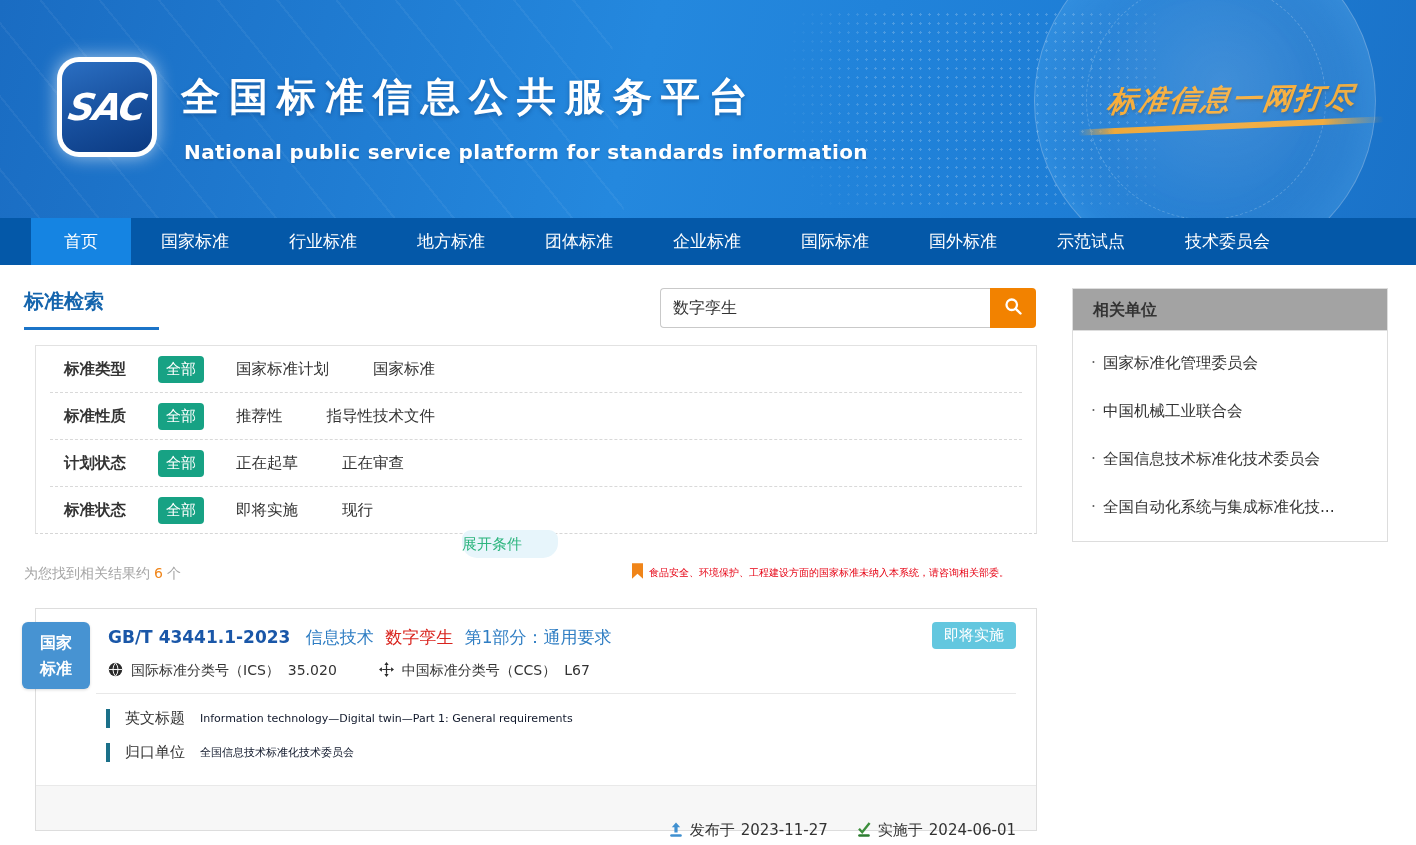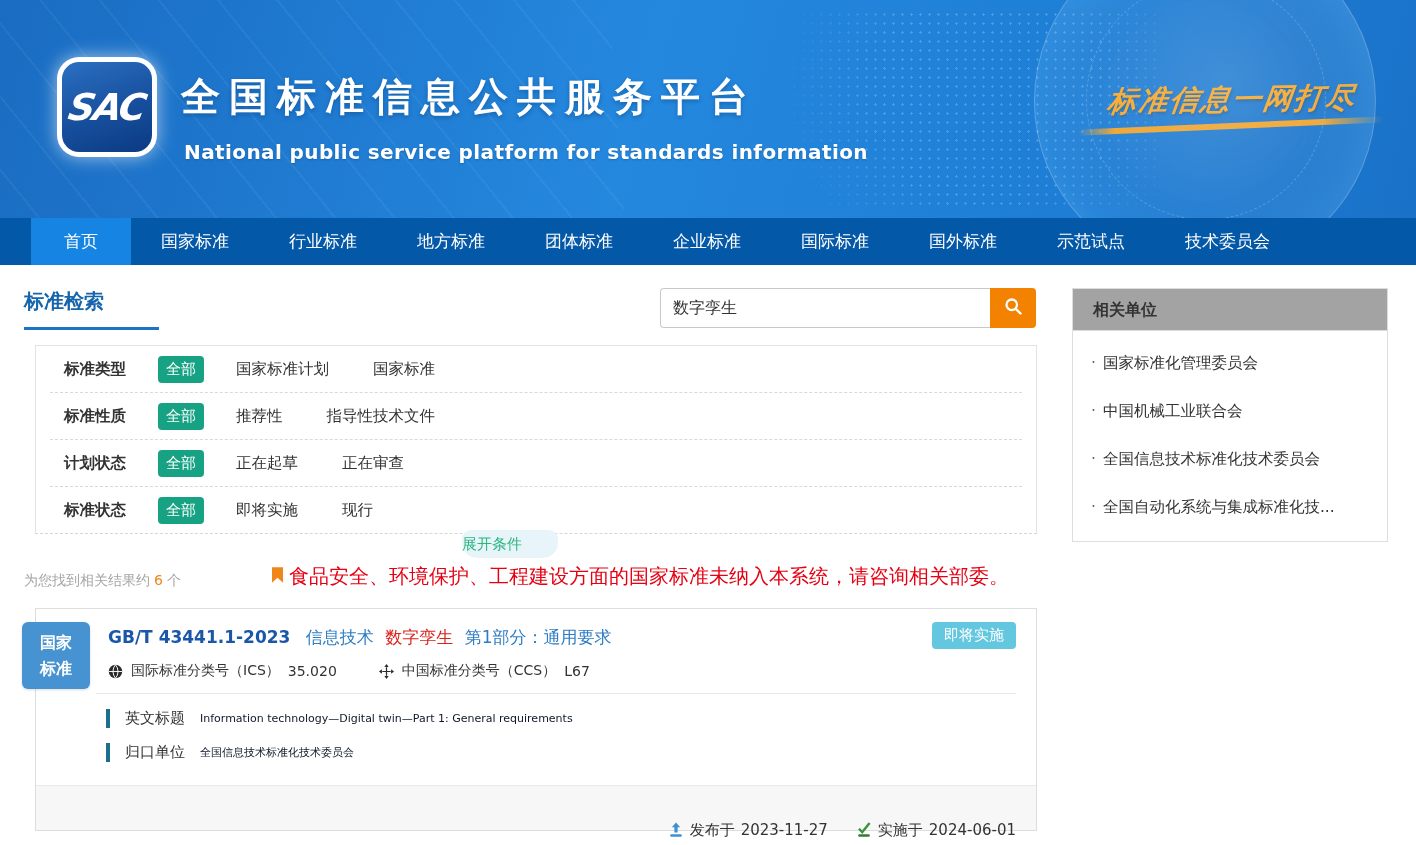--- a/index.html
+++ b/index.html
@@ -71,36 +71,36 @@
   .expand-pill { position:absolute; left:462px; top:265px; width:96px; height:28px; z-index:2;
     background:#e7f5fb; border-radius:9px 9px 15px 15px; color:#2db57e; font-size:15px;
     text-align:left; line-height:28px; cursor:pointer; }
 
   
   .result-line { position:absolute; left:24px; top:298px; width:1013px; display:flex;
     justify-content:space-between; align-items:flex-end; }
   .count-text { font-size:14px; color:#a5a5a5; }
   .count-num { color:#f08519; margin:0 4px; }
   .notice { display:flex; align-items:center; margin-right:28px; }
-  .notice-text { font-size:20px; color:#e60012; margin-left:6px; }
+  .notice-text { font-size:10px; color:#e60012; margin-left:6px; }
 
   
   .card { position:absolute; left:35px; top:343px; width:1002px; height:223px;
     border:1px solid #ddd; background:#fff; }
   .type-badge { position:absolute; left:-14px; top:13px; width:68px; height:67px; background:#4793d2;
     border-radius:6px; color:#fff; font-size:16px; font-weight:bold; display:flex; flex-direction:column;
     align-items:center; justify-content:center; line-height:1.6; box-shadow:0 1px 3px rgba(0,0,0,0.15); }
   .card-title { padding:17px 120px 0 72px; font-size:17px; white-space:nowrap; cursor:pointer; }
   .t-code { font-weight:bold; color:#1a57a8; margin-right:10px; }
   .t-part1 { color:#2e7dc3; margin-right:6px; }
   .t-hl { color:#d9231d; margin-right:6px; }
   .t-part2 { color:#2e7dc3; }
   .status-badge { position:absolute; right:20px; top:13px; padding:4px 12px; background:#63c7df;
     color:#fff; font-size:15px; border-radius:4px; }
-  .meta-row { display:flex; align-items:center; margin:13px 20px 0 72px; font-size:14px; color:#333; }
+  .meta-row { display:flex; margin:13px 20px 0 72px; font-size:14px; color:#333; }
   .meta-row .icon { display:flex; margin-right:8px; }
   .meta-label { margin-right:8px; }
   .meta-gap { width:42px; }
   .card-divider { border-top:1px solid #e8e8e8; margin:13px 20px 0 60px; }
   .field-row { display:flex; align-items:center; margin:15px 20px 0 70px; }
   .field-bar { width:4px; height:19px; background:#1b7089; margin-right:15px; }
   .field-label { font-size:15px; color:#333; margin-right:15px; white-space:nowrap; }
   .field-value { font-size:11px; color:#0f172a; }
   .card-footer { position:absolute; left:0; right:0; bottom:0; height:45px; background:#f7f7f7;
     border-top:1px solid #e9e9e9; display:flex; align-items:center; justify-content:flex-end;

